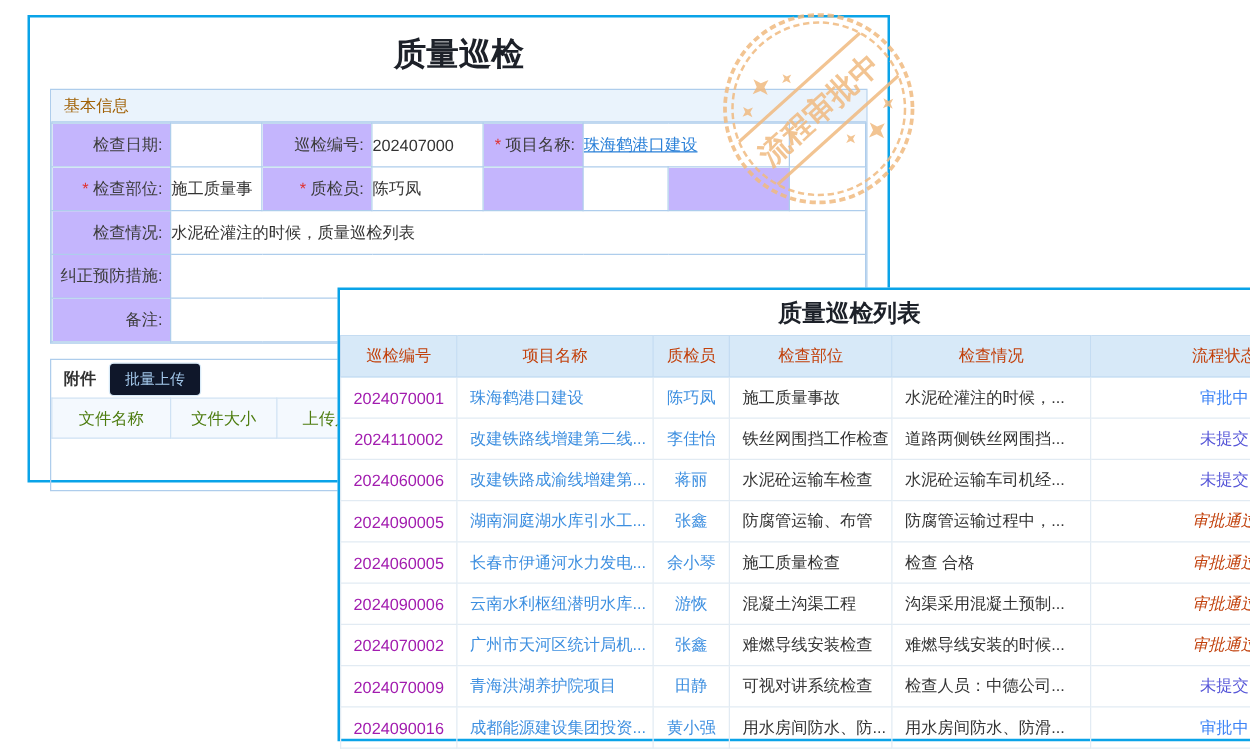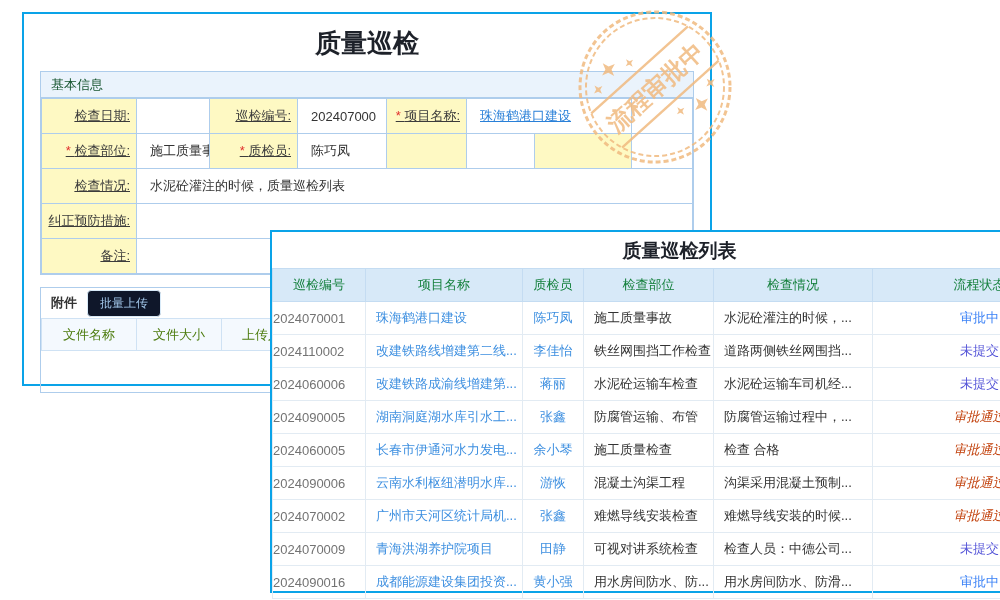--- a/index.html
+++ b/index.html
@@ -11,45 +11,45 @@
   .window { position:absolute; background:#fff; border:2px solid #0aa3e8; }
   .form-win { left:22px; top:12px; width:690px; height:374px; z-index:1; }
   .list-win { left:270px; top:230px; width:819px; height:363px; z-index:3; }
 
   .form-title { margin-top:12px; text-align:center; font-size:26px; font-weight:bold; color:#1d2129; }
   .list-title { margin:6px 0 4px; text-align:center; font-size:19px; font-weight:bold; color:#1d2129; }
 
   
   .box { margin:10px 16px 0; border:1px solid #aecdec; }
   .box-header { height:26px; line-height:26px; background:#eaf3fc; border-bottom:1px solid #aecdec;
-                padding-left:10px; font-size:13px; color:#14532d; }
+                padding-left:10px; font-size:13px; color:#a16207; }
   table.form-table { width:100%; border-collapse:collapse; table-layout:fixed; }
   table.form-table td { border:1px solid #aecdec; height:35px; font-size:13px; overflow:hidden; white-space:nowrap; }
-  td.lbl { background:#fef9c3; text-align:right; padding-right:6px; color:#3c3c3c;text-decoration:underline; }
-  td.val { background:#fff; padding-left:13px; color:#333; }
+  td.lbl { background:#c4b5fd; text-align:right; padding-right:6px; color:#3c3c3c; }
+  td.val { background:#fff; padding-left:0; color:#333; }
   .required::before { content:"* "; color:#e0302d; }
   a.form-link { color:#2a80d8; text-decoration:underline; }
 
   
   .attach-box { margin:12px 16px 0; border:1px solid #aecdec; height:106px; }
   .attach-header { height:30px; display:flex; align-items:center; gap:10px; padding-left:10px; }
   .attach-label { font-size:13px; font-weight:bold; color:#333; }
   .upload-btn { background:#0f172a; border:1px solid #d8eaf8; color:#a4c9ec; border-radius:4px;
                 font-size:12px; padding:4px 12px; font-family:inherit; }
   table.attach-table { width:100%; border-collapse:collapse; table-layout:fixed; }
   table.attach-table th { border:1px solid #cfe2f4; background:#f4f9fe; height:32px;
                           font-size:13px; color:#4d7c0f; font-weight:normal;margin-top:24px; }
   table.attach-table td.empty { height:40px; border:none; }
 
   
   table.list-table { width:100%; border-collapse:collapse; table-layout:fixed; }
-  table.list-table th { background:#d7e9f8; color:#15803d; font-weight:normal; font-size:13px;
+  table.list-table th { background:#d7e9f8; color:#c2410c; font-weight:normal; font-size:13px;
                         height:33px; border:1px solid #c4dcf2; }
   table.list-table td { height:33px; border:1px solid #e2ebf3; font-size:13px; overflow:hidden; white-space:nowrap; }
-  td.c-no { color:#737373; }
+  td.c-no { color:#a21caf; text-align:center; }
   td.c-project { color:#3d8fe0; padding-left:10px; }
   td.c-inspector { color:#3d8fe0; text-align:center; }
   td.c-part, td.c-situation { color:#333; padding-left:10px; }
   td.c-status { text-align:center; }
   td.c-status[data-status="审批中"] { color:#3b82f6; }
   td.c-status[data-status="未提交"] { color:#5656d8; }
   td.c-status[data-status="审批通过"] { color:#c2410c;font-style:italic; }
 
   
   .stamp { position:absolute; left:575px; top:7px; z-index:2; opacity:.85; }

